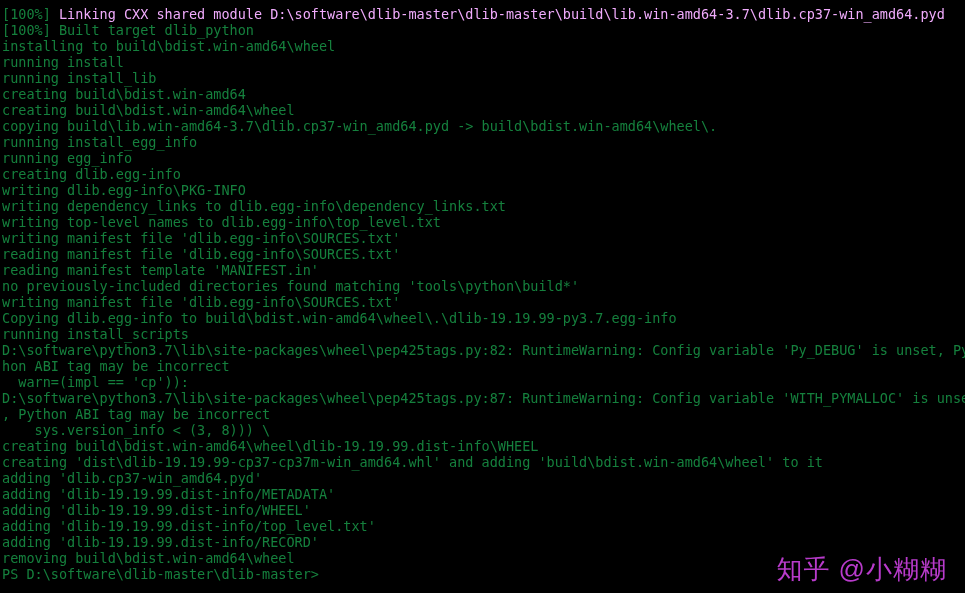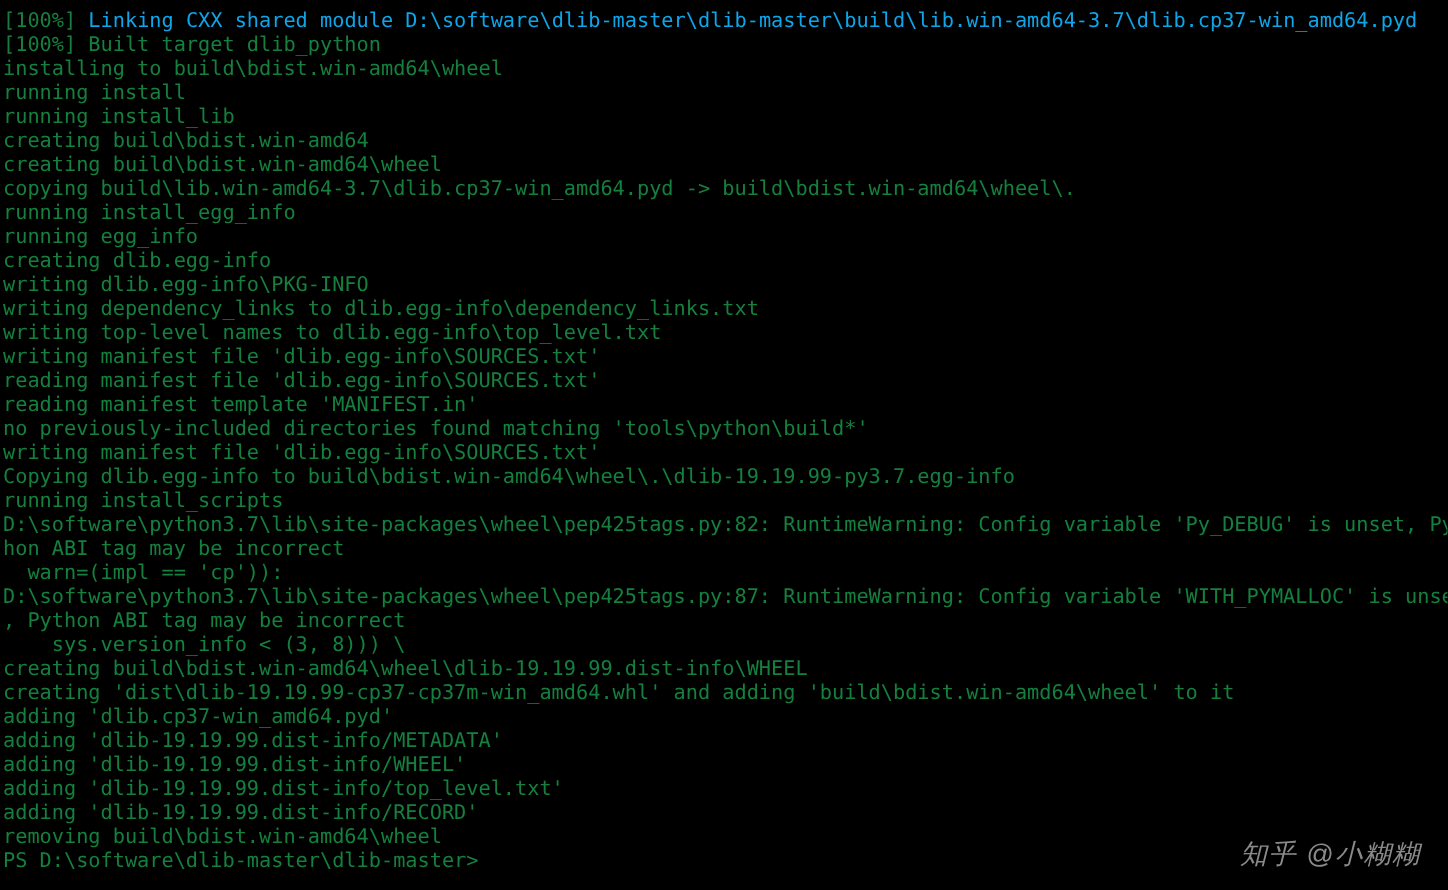--- a/index.html
+++ b/index.html
@@ -20,33 +20,32 @@
       padding: 0;
     }
     .terminal {
       white-space: pre;
       padding: 6px 2px 2px 2px;
     }
     .line {
       display: block;
     }
     .green {
-      color: #0ea5e9;
+      color: #f0abfc;
     }
     .white {
       color: #15803d;
     }
     .watermark {
       position: absolute;
       right: 18px;
       bottom: 16px;
-      color: #a3a3a3;
-      font-size: 18px;
+      color: #d946ef;
+      font-size: 26px;
       font-family: 'Microsoft YaHei', sans-serif;
-      font-style: italic;
       opacity: 0.85;
       letter-spacing: 1px;
     }
   </style>
 </head>
 <body>
 
 <div class="terminal" id="terminal-container"><span class="line"><span class="white">[100%] </span><span class="green">Linking CXX shared module D:\software\dlib-master\dlib-master\build\lib.win-amd64-3.7\dlib.cp37-win_amd64.pyd</span></span><span class="line"><span class="white">[100%] Built target dlib_python</span></span><span class="line"><span class="white">installing to build\bdist.win-amd64\wheel</span></span><span class="line"><span class="white">running install</span></span><span class="line"><span class="white">running install_lib</span></span><span class="line"><span class="white">creating build\bdist.win-amd64</span></span><span class="line"><span class="white">creating build\bdist.win-amd64\wheel</span></span><span class="line"><span class="white">copying build\lib.win-amd64-3.7\dlib.cp37-win_amd64.pyd -&gt; build\bdist.win-amd64\wheel\.</span></span><span class="line"><span class="white">running install_egg_info</span></span><span class="line"><span class="white">running egg_info</span></span><span class="line"><span class="white">creating dlib.egg-info</span></span><span class="line"><span class="white">writing dlib.egg-info\PKG-INFO</span></span><span class="line"><span class="white">writing dependency_links to dlib.egg-info\dependency_links.txt</span></span><span class="line"><span class="white">writing top-level names to dlib.egg-info\top_level.txt</span></span><span class="line"><span class="white">writing manifest file 'dlib.egg-info\SOURCES.txt'</span></span><span class="line"><span class="white">reading manifest file 'dlib.egg-info\SOURCES.txt'</span></span><span class="line"><span class="white">reading manifest template 'MANIFEST.in'</span></span><span class="line"><span class="white">no previously-included directories found matching 'tools\python\build*'</span></span><span class="line"><span class="white">writing manifest file 'dlib.egg-info\SOURCES.txt'</span></span><span class="line"><span class="white">Copying dlib.egg-info to build\bdist.win-amd64\wheel\.\dlib-19.19.99-py3.7.egg-info</span></span><span class="line"><span class="white">running install_scripts</span></span><span class="line"><span class="white">D:\software\python3.7\lib\site-packages\wheel\pep425tags.py:82: RuntimeWarning: Config variable 'Py_DEBUG' is unset, Pyt</span></span><span class="line"><span class="white">hon ABI tag may be incorrect</span></span><span class="line"><span class="white">  warn=(impl == 'cp')):</span></span><span class="line"><span class="white">D:\software\python3.7\lib\site-packages\wheel\pep425tags.py:87: RuntimeWarning: Config variable 'WITH_PYMALLOC' is unset</span></span><span class="line"><span class="white">, Python ABI tag may be incorrect</span></span><span class="line"><span class="white">    sys.version_info &lt; (3, 8))) \</span></span><span class="line"><span class="white">creating build\bdist.win-amd64\wheel\dlib-19.19.99.dist-info\WHEEL</span></span><span class="line"><span class="white">creating 'dist\dlib-19.19.99-cp37-cp37m-win_amd64.whl' and adding 'build\bdist.win-amd64\wheel' to it</span></span><span class="line"><span class="white">adding 'dlib.cp37-win_amd64.pyd'</span></span><span class="line"><span class="white">adding 'dlib-19.19.99.dist-info/METADATA'</span></span><span class="line"><span class="white">adding 'dlib-19.19.99.dist-info/WHEEL'</span></span><span class="line"><span class="white">adding 'dlib-19.19.99.dist-info/top_level.txt'</span></span><span class="line"><span class="white">adding 'dlib-19.19.99.dist-info/RECORD'</span></span><span class="line"><span class="white">removing build\bdist.win-amd64\wheel</span></span><span class="line"><span class="white">PS D:\software\dlib-master\dlib-master&gt;</span></span></div>
 
 <div class="watermark">知乎 @小糊糊</div>

